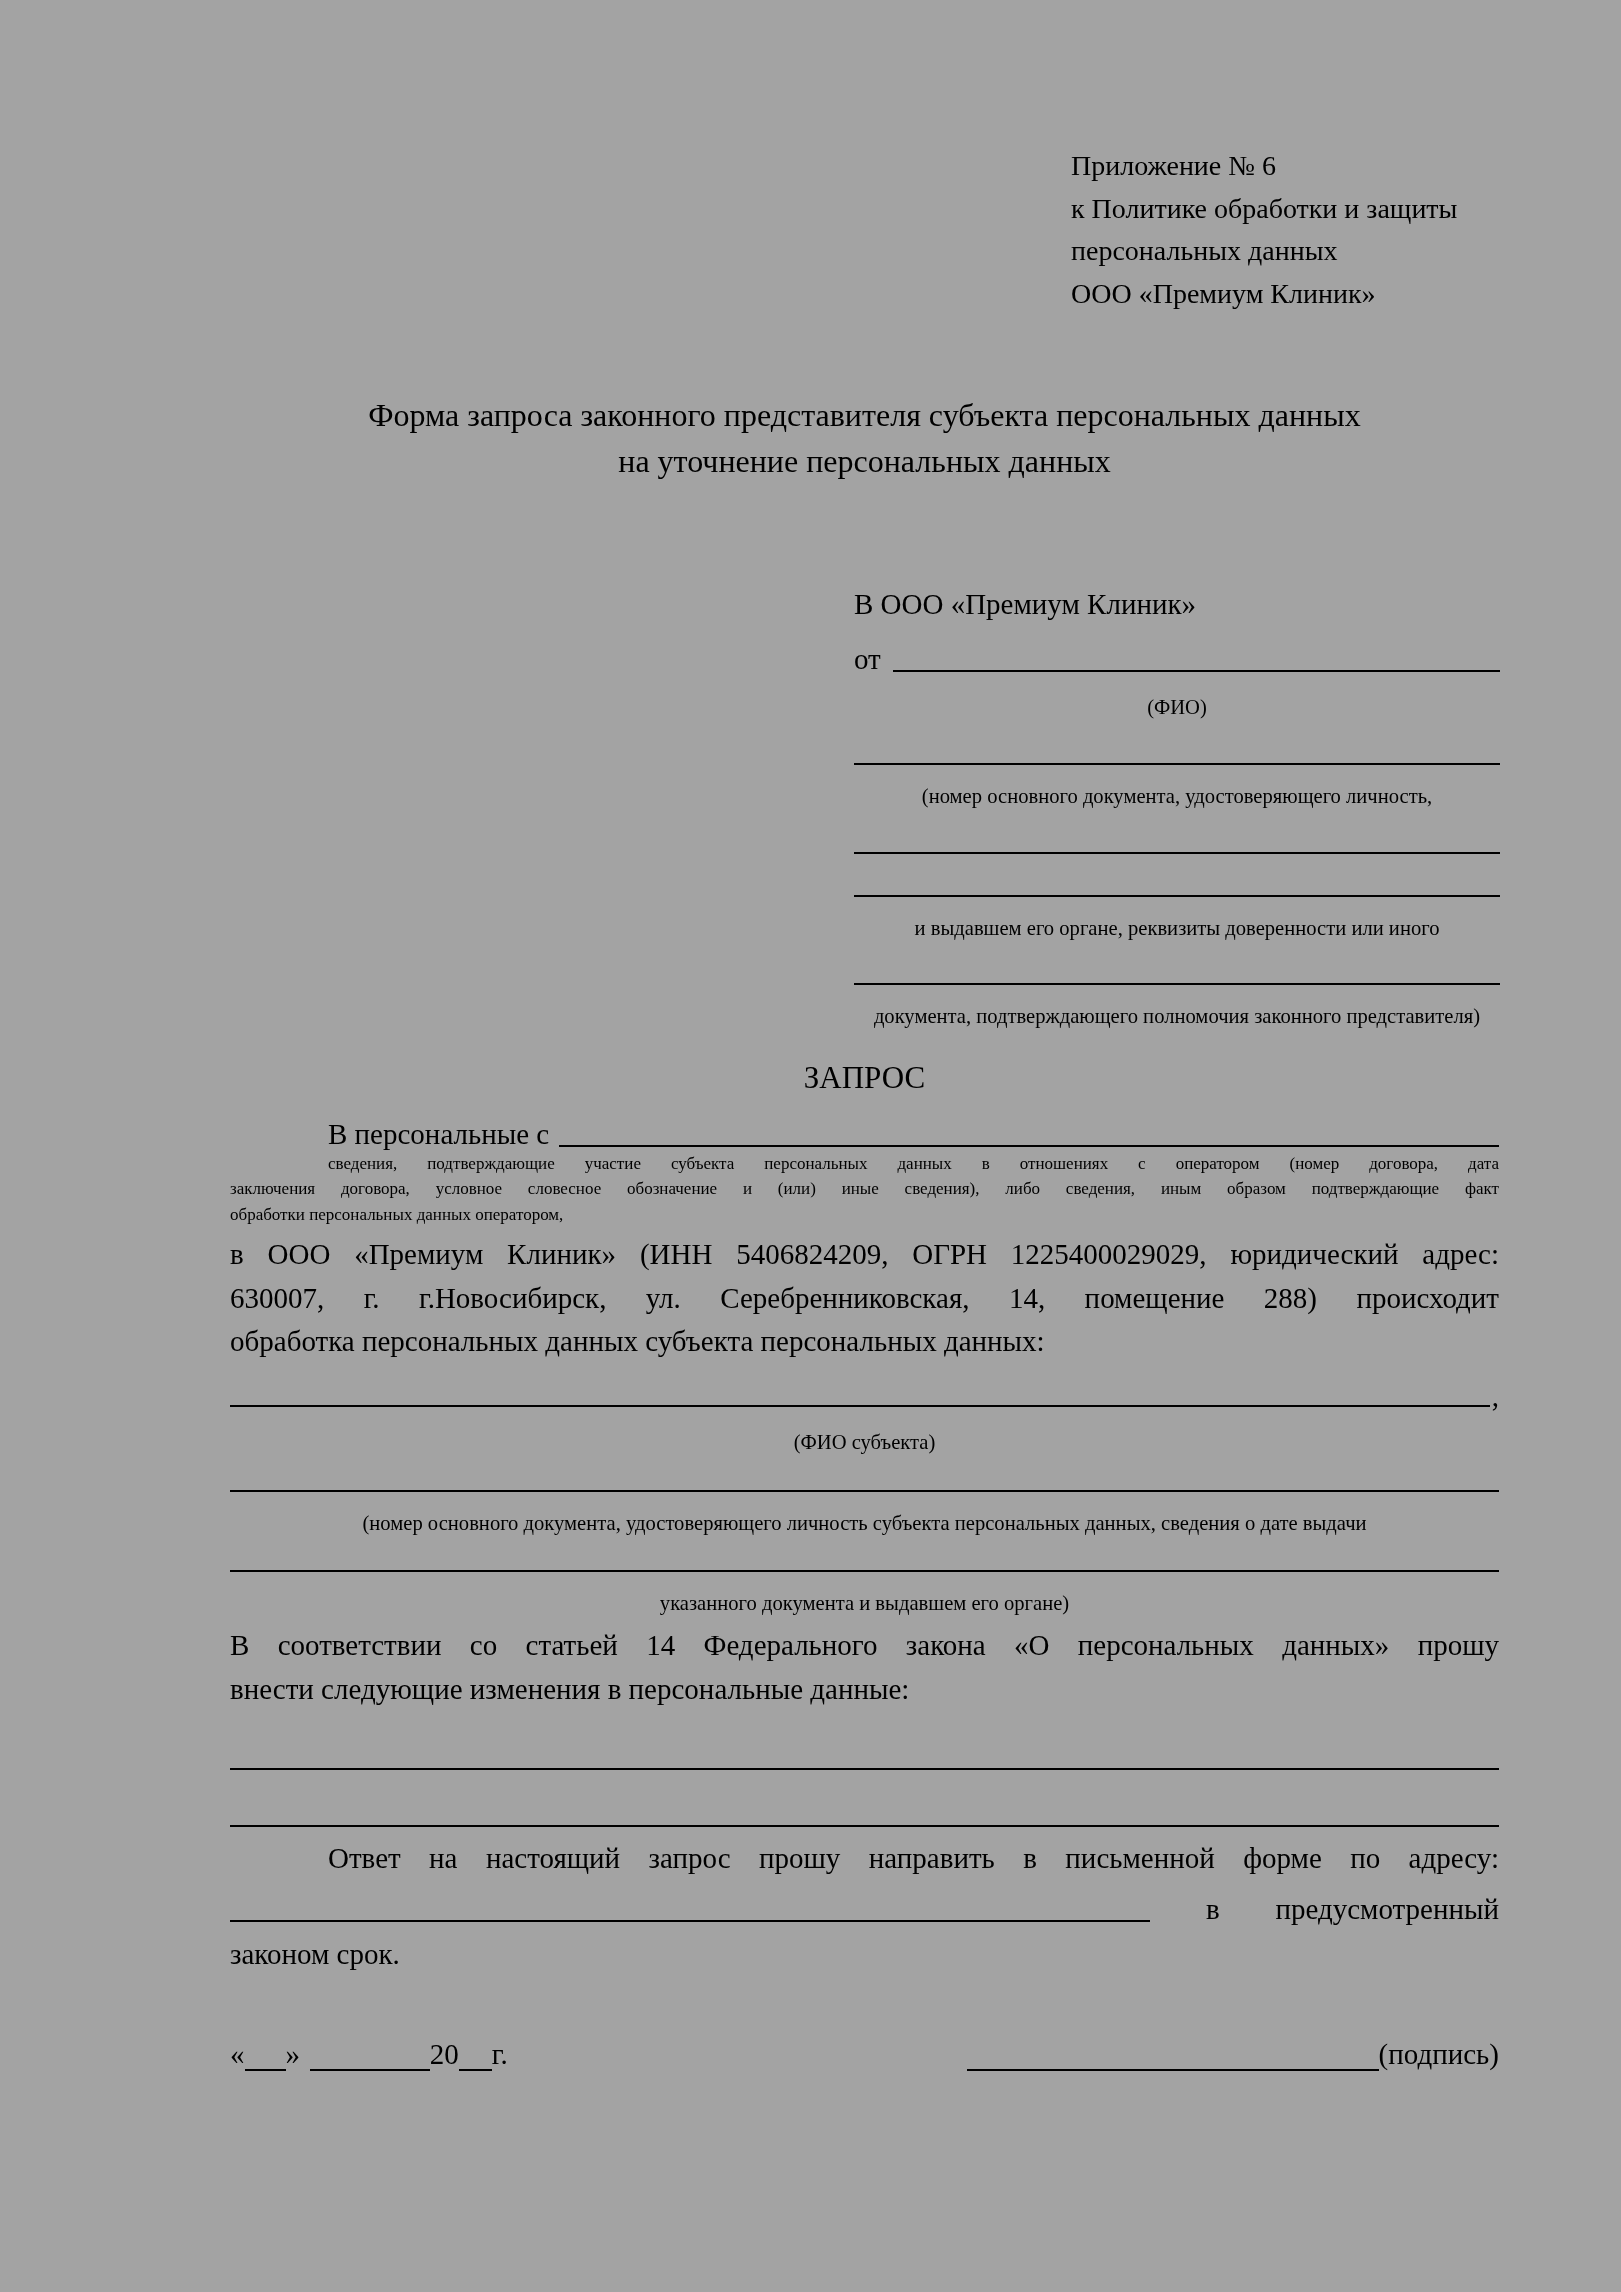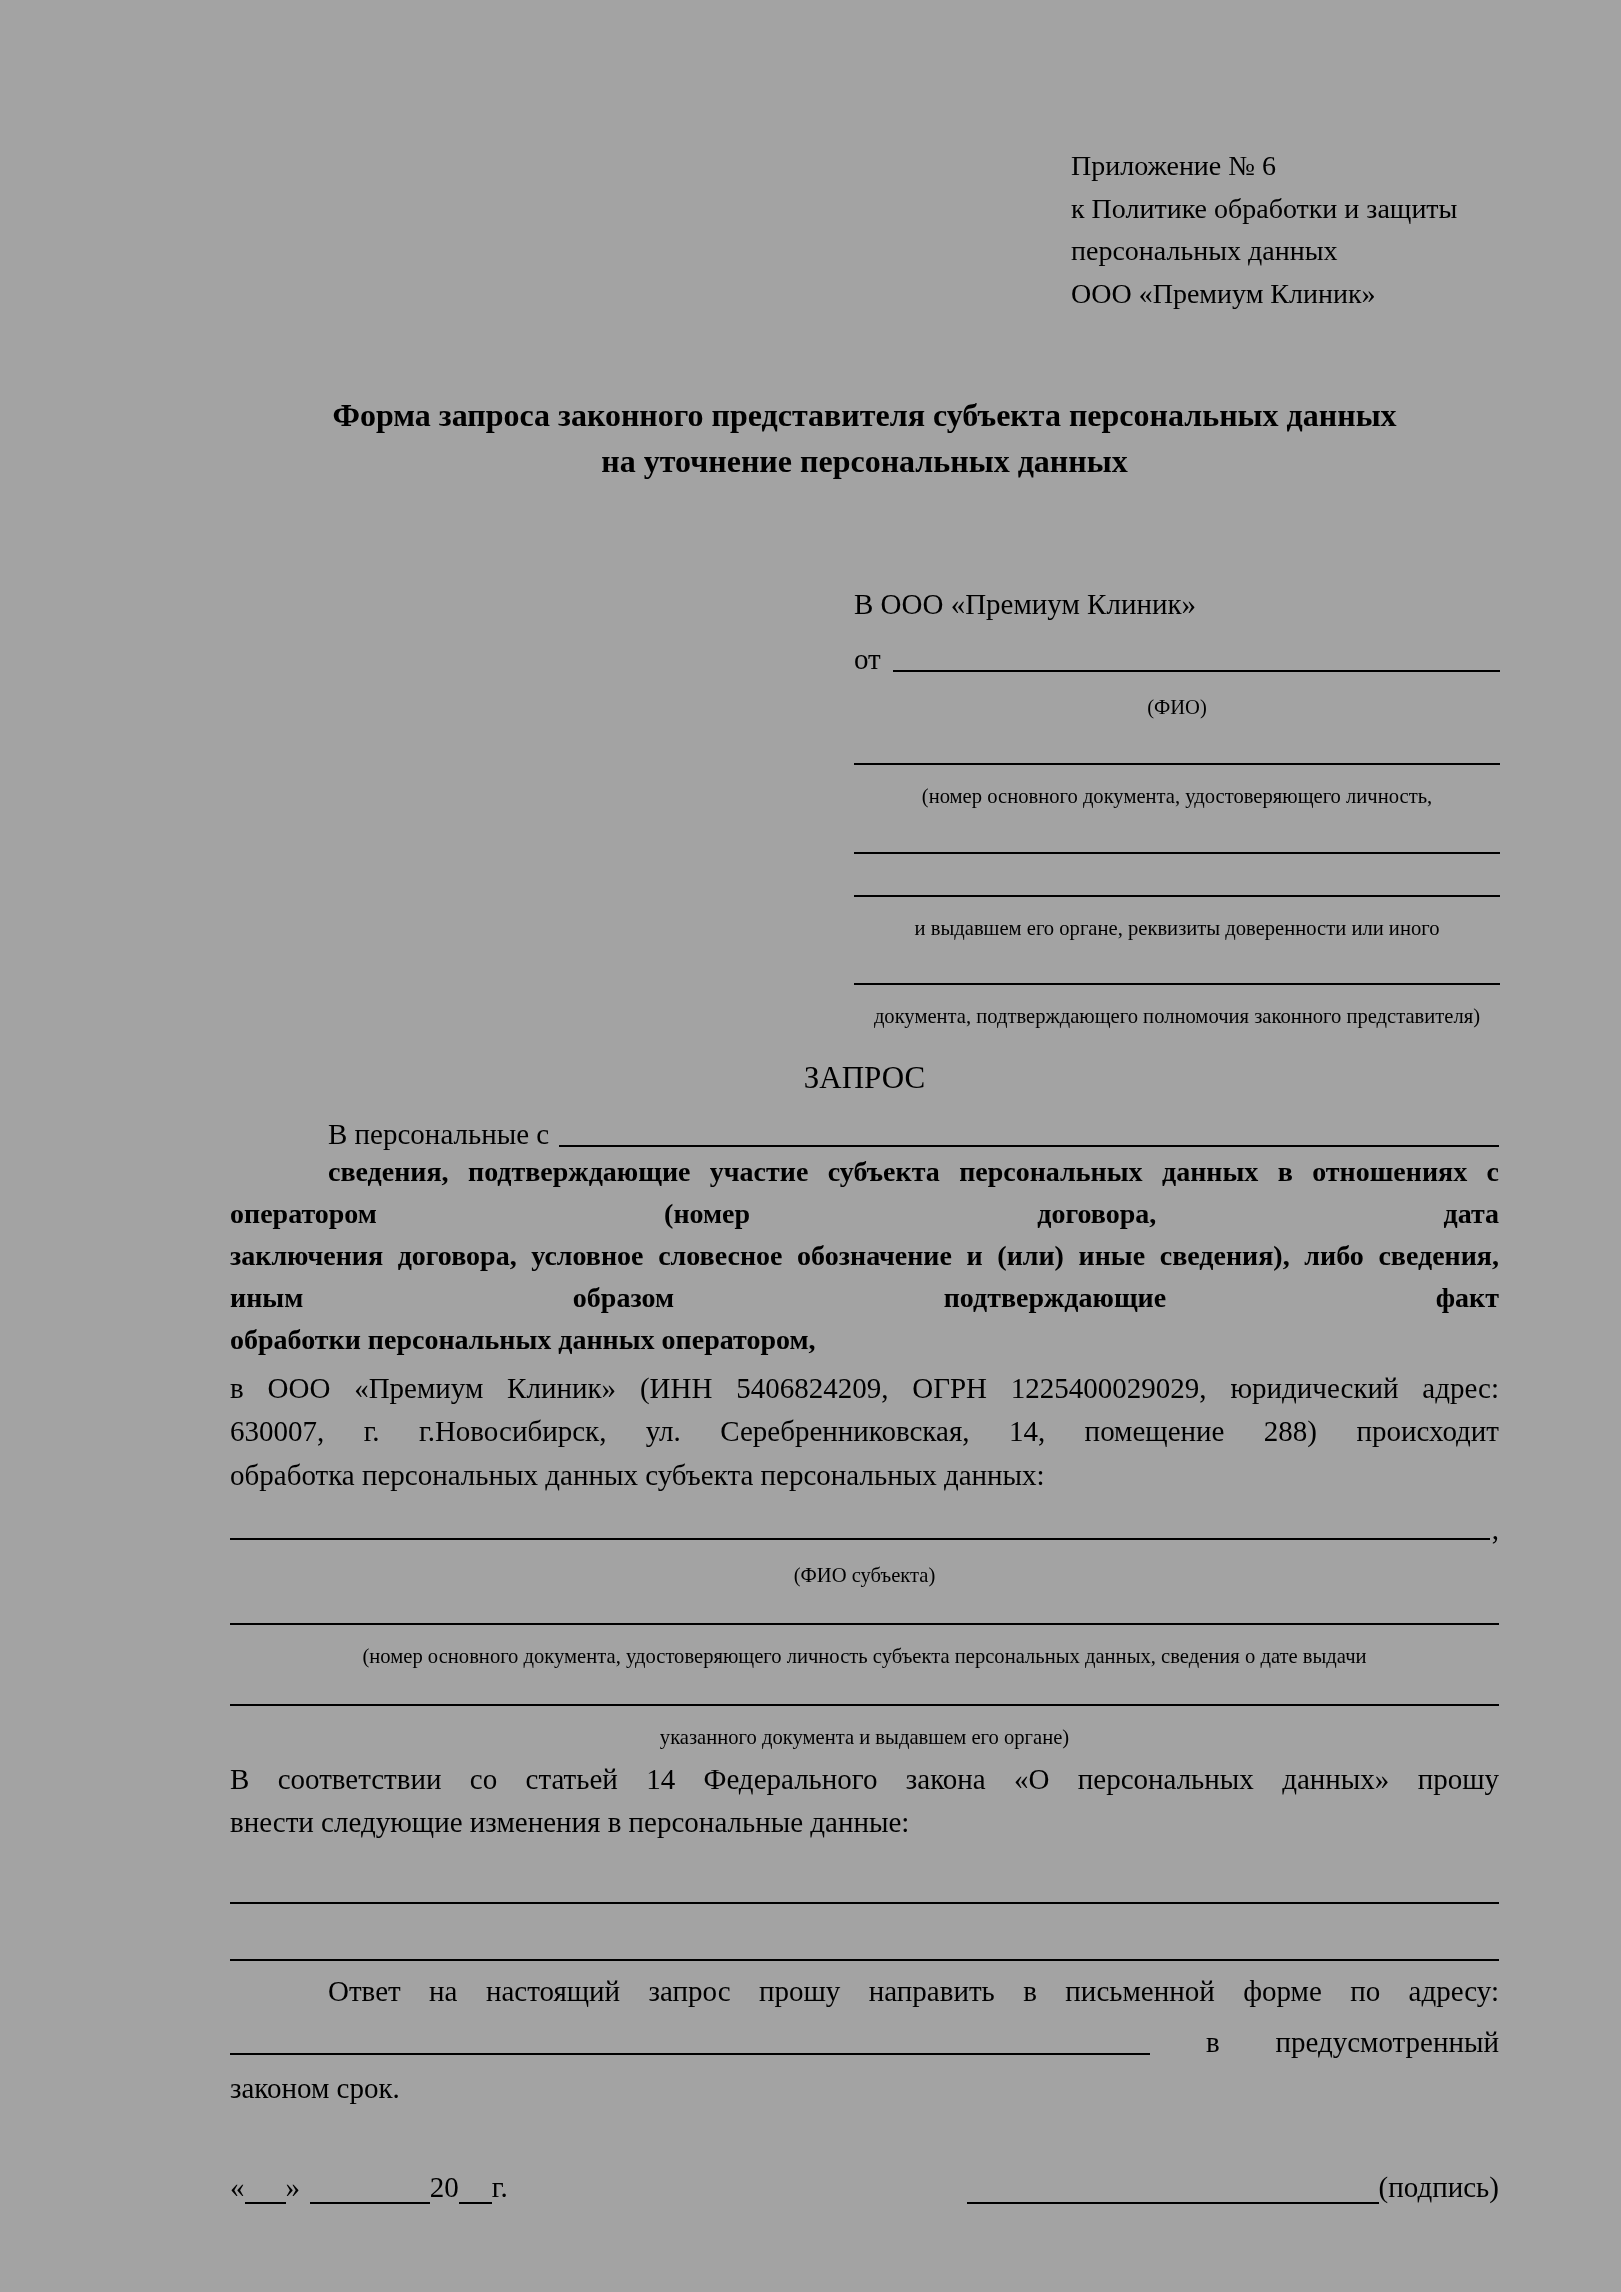--- a/index.html
+++ b/index.html
@@ -14,38 +14,38 @@
     font-family: "Liberation Serif", "DejaVu Serif", serif;
     font-size: 29px;
     padding: 145px 122px 0 230px;
     overflow: hidden;
   }
 
   
   .annex { width: 461px; margin-left: 841px; font-size: 28px; line-height: 1.52; }
 
   
-  .doc-title { margin-top: 78px; text-align: center; font-weight: bold; font-size: 32px; line-height: 1.42; }
+  .doc-title { margin-top: 78px; text-align: center; font-weight: normal; font-size: 32px; line-height: 1.42; }
 
   
   .addressee { margin-top: 104px; margin-left: 624px; width: 646px; font-size: 29px; }
   .from-row { display: flex; align-items: flex-end; margin-top: 9.8px; height: 45px; }
   .from-row .label { line-height: 1.1; }
   .fill-line { flex: 1 1 auto; border-bottom: 2.9px solid #000; margin-bottom: 3.9px; }
   .from-row .fill-line { margin-left: 11.8px; }
   .caption { font-size: 20.6px; line-height: 1.4; text-align: center; margin-top: 17px; }
   .addr-blank { height: 43px; border-bottom: 2.9px solid #000; }
 
   
   .zapros { margin-top: 29px; text-align: center; font-size: 31px; }
   .accord-row { display: flex; align-items: flex-end; margin-top: 9.8px; height: 45px; }
   .accord-row .label { margin-left: 98px; line-height: 1.1; }
   .accord-row .fill-line { margin-left: 9.8px; }
 
-  .small-par { font-size: 28px; line-height: 1.5; font-weight: bold; }
+  .small-par { font-size: 17px; line-height: 1.5; }
   .small-par .indent { text-indent: 98px; }
   .jl { text-align: justify; text-align-last: justify; }
 
   .body-par { margin-top: 5.9px; font-size: 29px; line-height: 1.5; }
 
   .comma-row { display: flex; align-items: flex-end; height: 43px; margin-top: 3.9px; font-size: 29px; }
   .comma-row .comma { line-height: 1; margin-left: 2px; }
 
   .wide-blank { height: 35px; border-bottom: 2.9px solid #000; }
   .rule { height: 0; border-bottom: 2.9px solid #000; }

